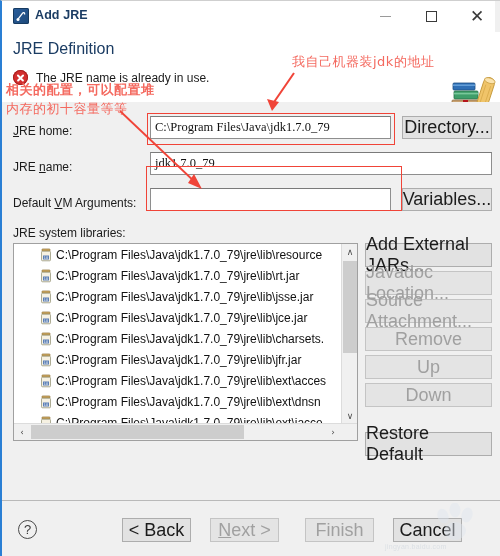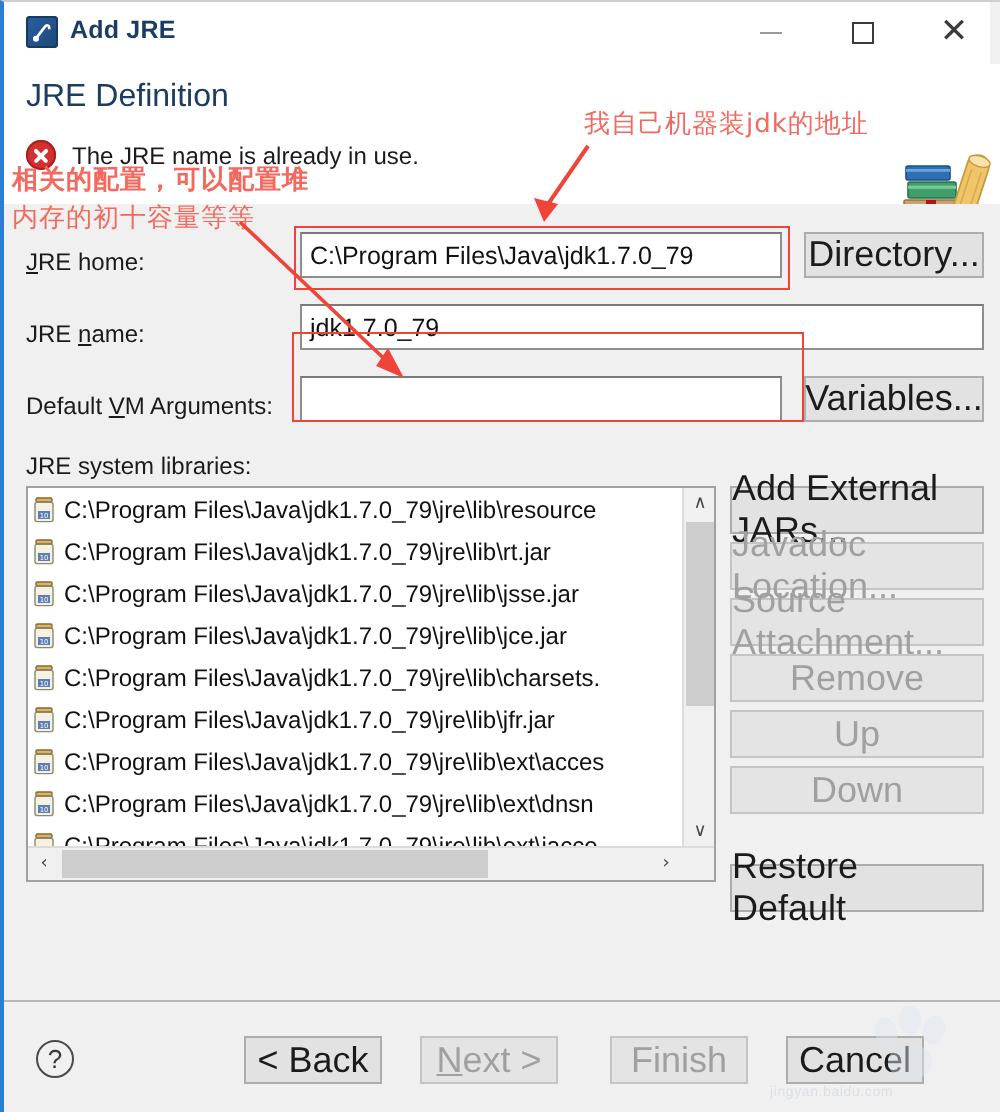--- a/index.html
+++ b/index.html
@@ -87,21 +87,21 @@
     position: absolute; font-size: 12px; color: #1b1b1b; white-space: nowrap;
   }
   .lbl u { text-decoration: underline; }
   .tf {
     position: absolute; background: #ffffff;
     border: 1px solid #8e8e8e;
     border-top-color: #7a7a7a;
     font-size: 12.5px; color: #111;
     padding: 0 4px;
     display: flex; align-items: center;
-    font-family: Liberation Sans, sans-serif;
+    font-family: Liberation Serif, serif;
   }
   .btn {
     position: absolute;
     background: #e2e2e2;
     border: 1px solid #adadad;
     font-size: 18px; color: #1b1b1b;
     display: flex; align-items: center; justify-content: center;
     font-family: "Liberation Sans", sans-serif;
   }
   .btn.dis { color: #a0a0a0; border-color: #c4c4c4; background: #e4e4e4; }
@@ -121,20 +121,21 @@
   #lbl-libs { left: 11px; top: 124px; }
 
   
   #list-wrap {
     position: absolute; left: 11px; top: 141px; width: 345px; height: 198px;
     background: #ffffff; border: 1px solid #a0a0a0;
   }
   #list {
     position: absolute; left: 0; top: 0; right: 16px; bottom: 17px;
     overflow: hidden;
+    padding-left: 24px;
   }
   .li {
     height: 21px; display: flex; align-items: center;
     padding-left: 18px; white-space: nowrap;
     font-size: 12px; color: #111;
   }
   .li .jar {
     position: absolute; margin-left: -17px; width: 14px; height: 14px;
   }
   #vscroll {

